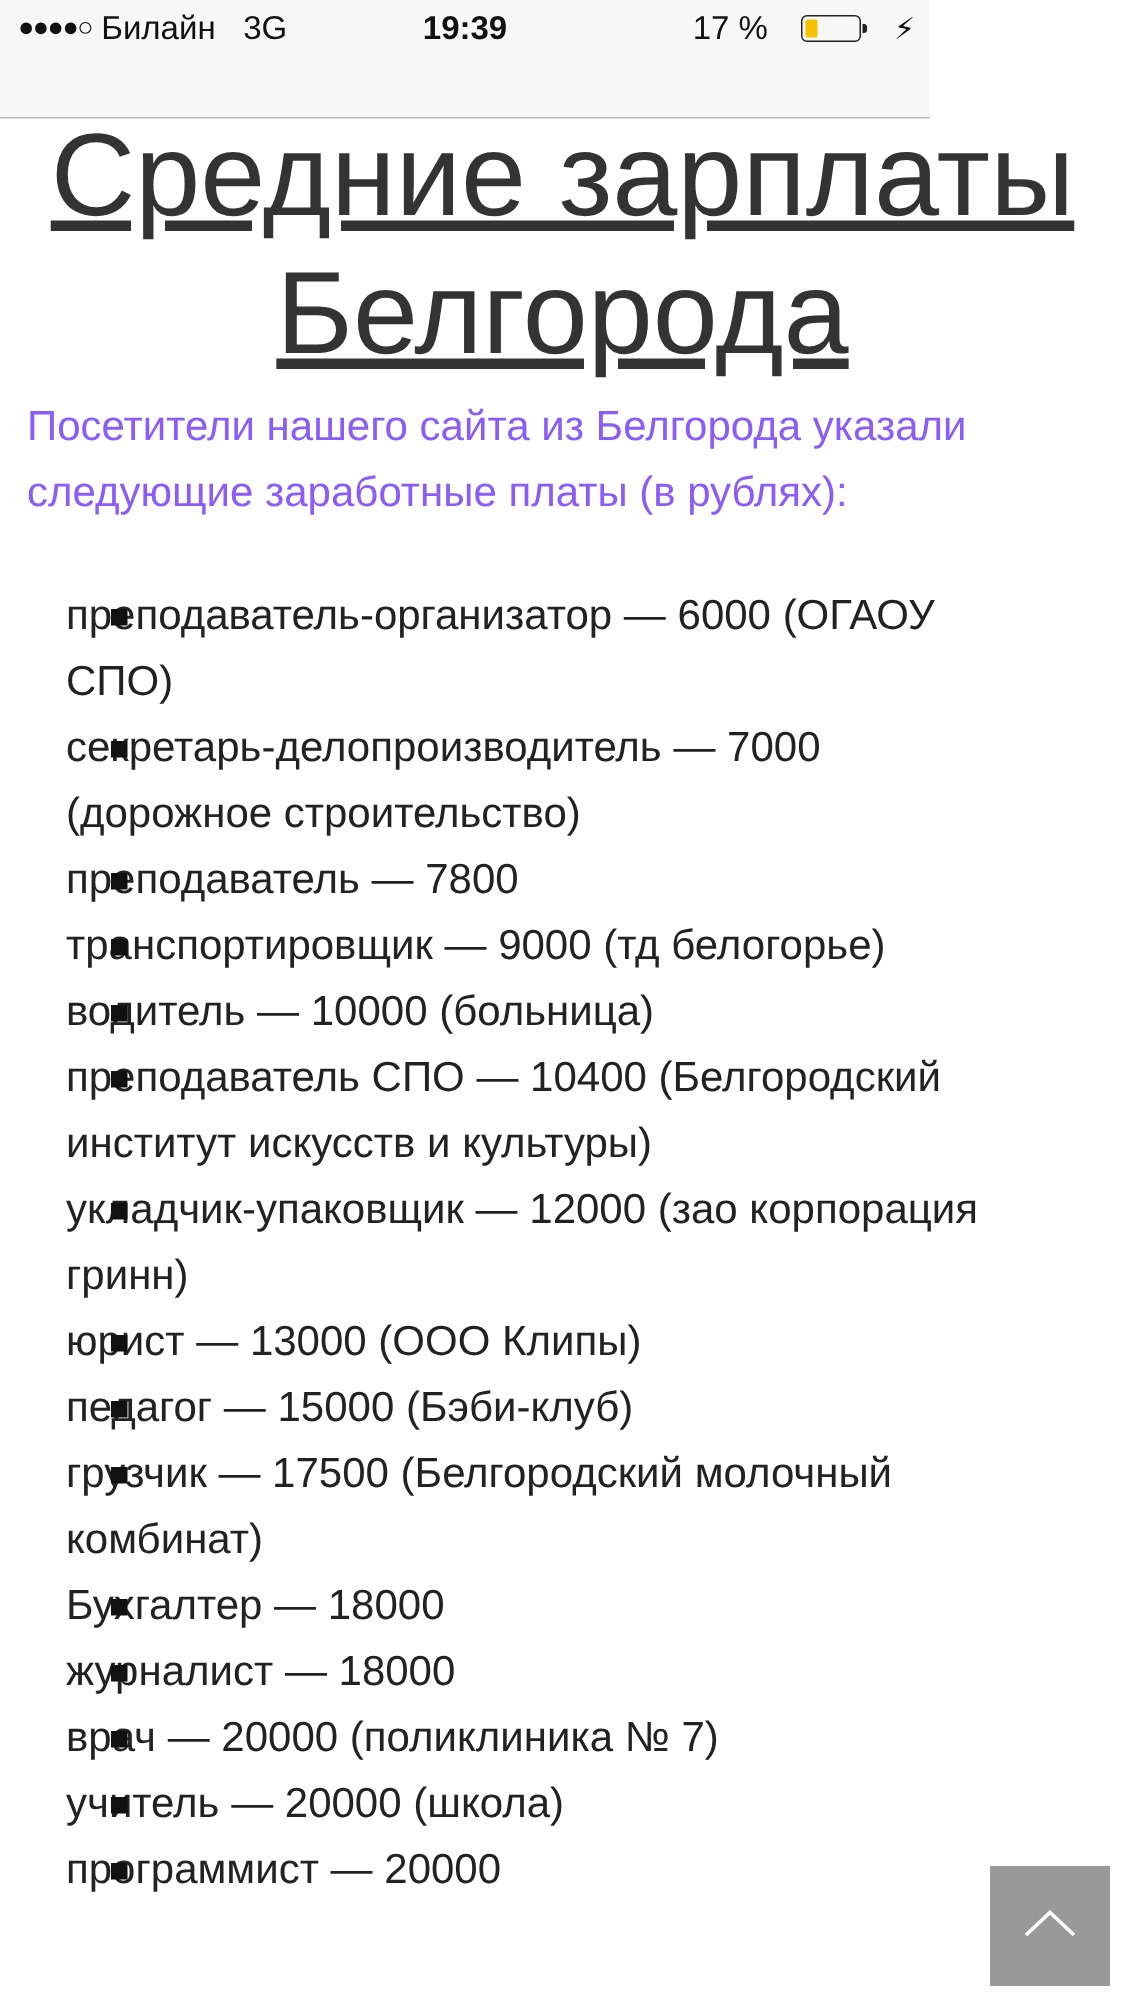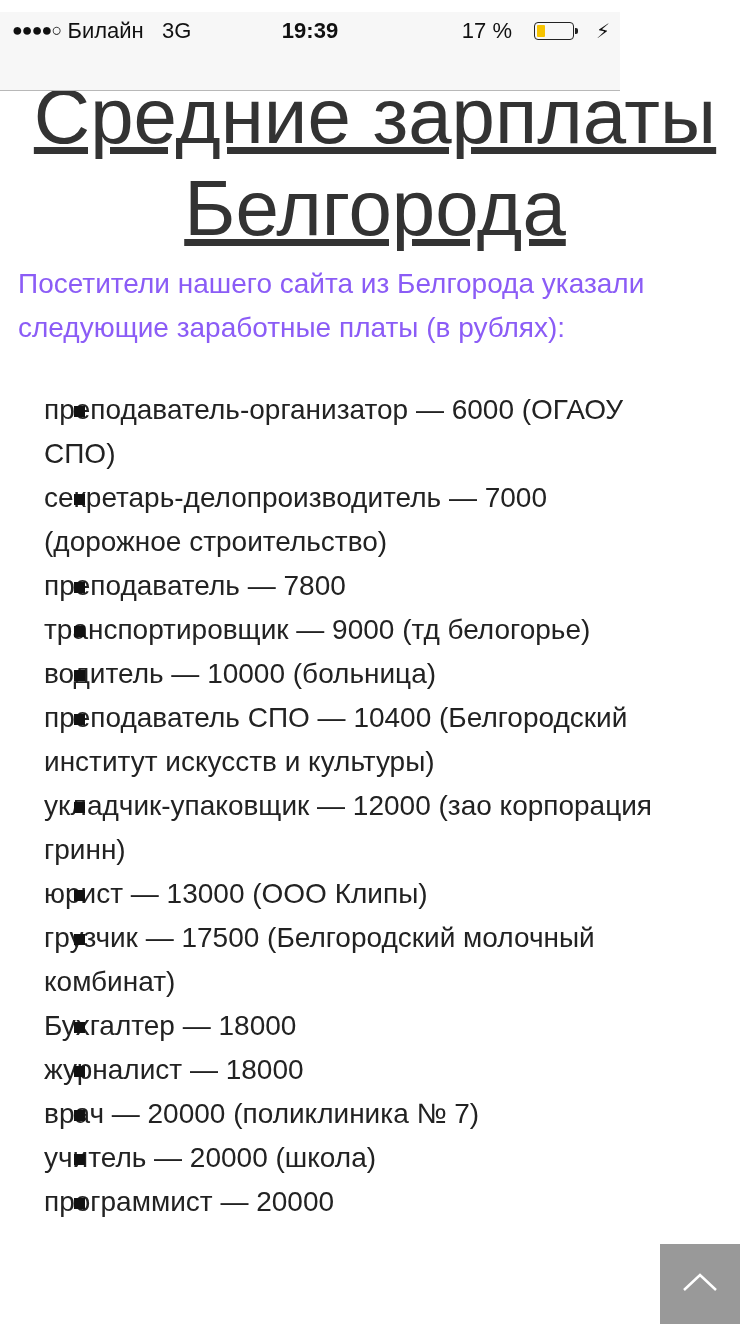--- a/index.html
+++ b/index.html
@@ -2,21 +2,21 @@
 <html><head>
 <meta charset="utf-8">
 <style>
   html, body { margin: 0; padding: 0; }
   body {
     width: 750px; height: 1334px; overflow: hidden; position: relative;
     background: #ffffff; color: #222;
     font-family: "Liberation Sans", sans-serif;
   }
   .statusbar {
-    position: absolute; left: 0; top: 12px; width: 620px; height: 78px;
+    position: absolute; left: 0; top: 0; width: 620px; height: 78px;
     background: #f7f7f7; border-bottom: 1px solid #b8b8b8; z-index: 5;
   }
   .sb-left { position: absolute; left: 12px; top: 6px; font-size: 22px; color: #111; }
   .sb-left .dots { letter-spacing: -1px; font-size: 18px; vertical-align: 2px; }
   .sb-time { position: absolute; left: 0; right: 0; top: 6px; text-align: center; font-size: 22px; font-weight: bold; color: #111; }
   .sb-right { position: absolute; right: 10px; top: 6px; font-size: 22px; color: #111; display: flex; align-items: center; gap: 22px; }
   .battery { width: 40px; height: 18px; border: 1.5px solid #222; border-radius: 4px; position: relative; box-sizing: border-box; }
   .battery::after { content: ""; position: absolute; right: -5px; top: 5px; width: 3px; height: 6px; background: #222; border-radius: 0 2px 2px 0; }
   .battery .level { position: absolute; left: 2px; top: 2px; bottom: 2px; width: 8px; background: #f6c300; border-radius: 1px; }
   .bolt { font-size: 20px; }
@@ -59,20 +59,21 @@
 
 <ul class="list">
   <li>преподаватель-организатор — 6000 (ОГАОУ СПО)</li>
   <li>секретарь-делопроизводитель — 7000 (дорожное строительство)</li>
   <li>преподаватель — 7800</li>
   <li>транспортировщик — 9000 (тд белогорье)</li>
   <li>водитель — 10000 (больница)</li>
   <li>преподаватель СПО — 10400 (Белгородский институт искусств и культуры)</li>
   <li>укладчик-упаковщик — 12000 (зао корпорация гринн)</li>
   <li>юрист — 13000 (ООО Клипы)</li>
+  <li>педагог — 15000 (Бэби-клуб)</li>
   <li>грузчик — 17500 (Белгородский молочный комбинат)</li>
   <li>Бухгалтер — 18000</li>
   <li>журналист — 18000</li>
   <li>врач — 20000 (поликлиника № 7)</li>
   <li>учитель — 20000 (школа)</li>
   <li>программист — 20000</li>
 </ul>
 
 <div class="totop">
   <svg width="36" height="20" viewBox="0 0 36 20">

